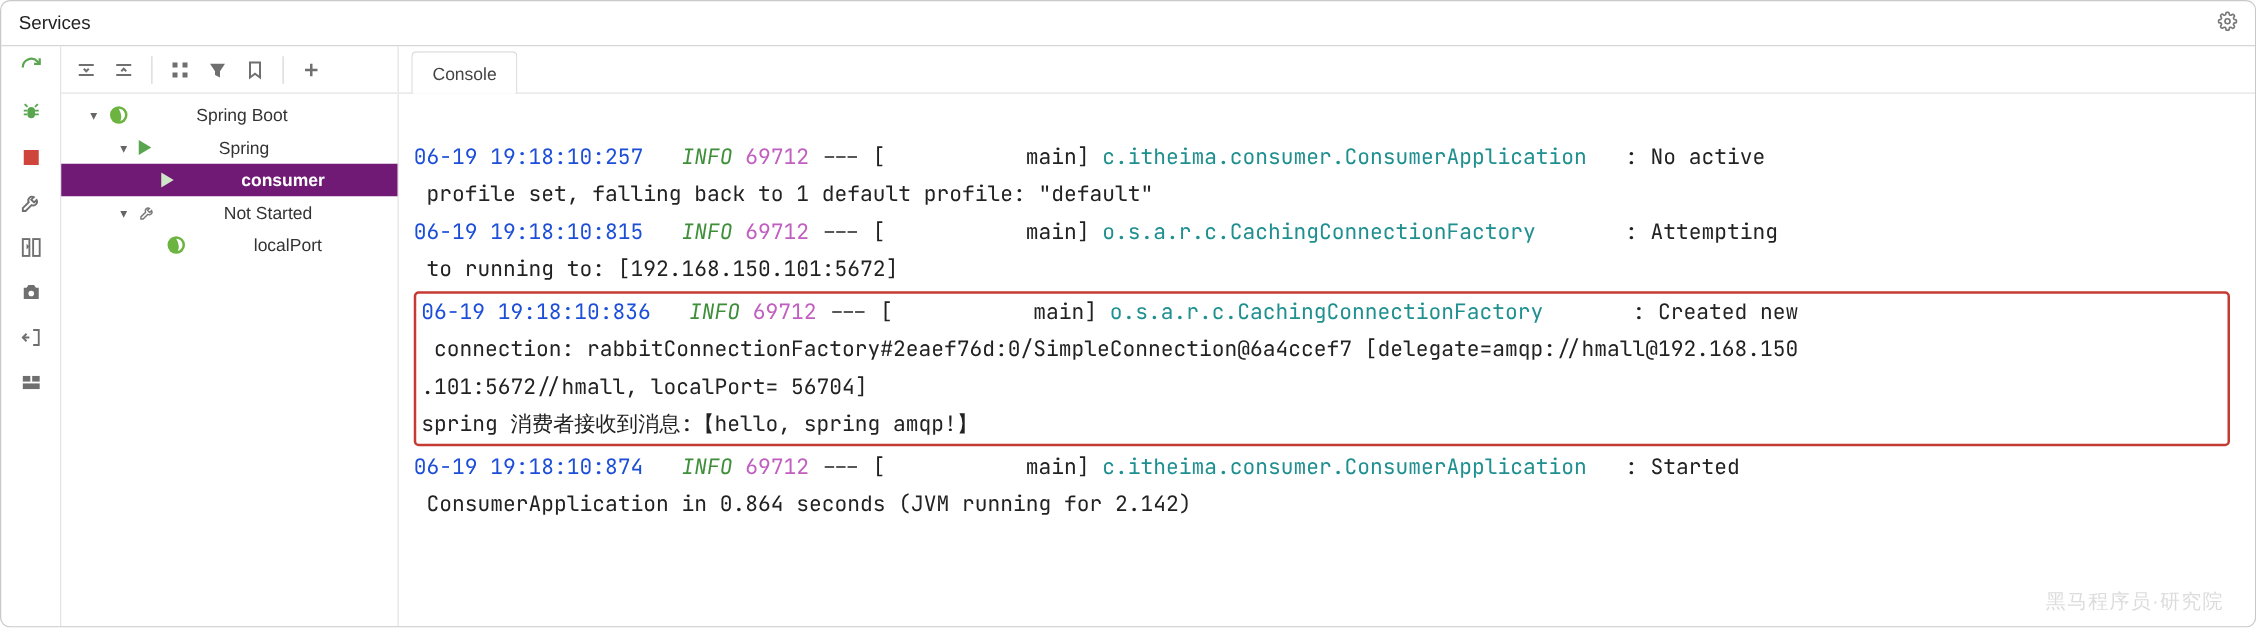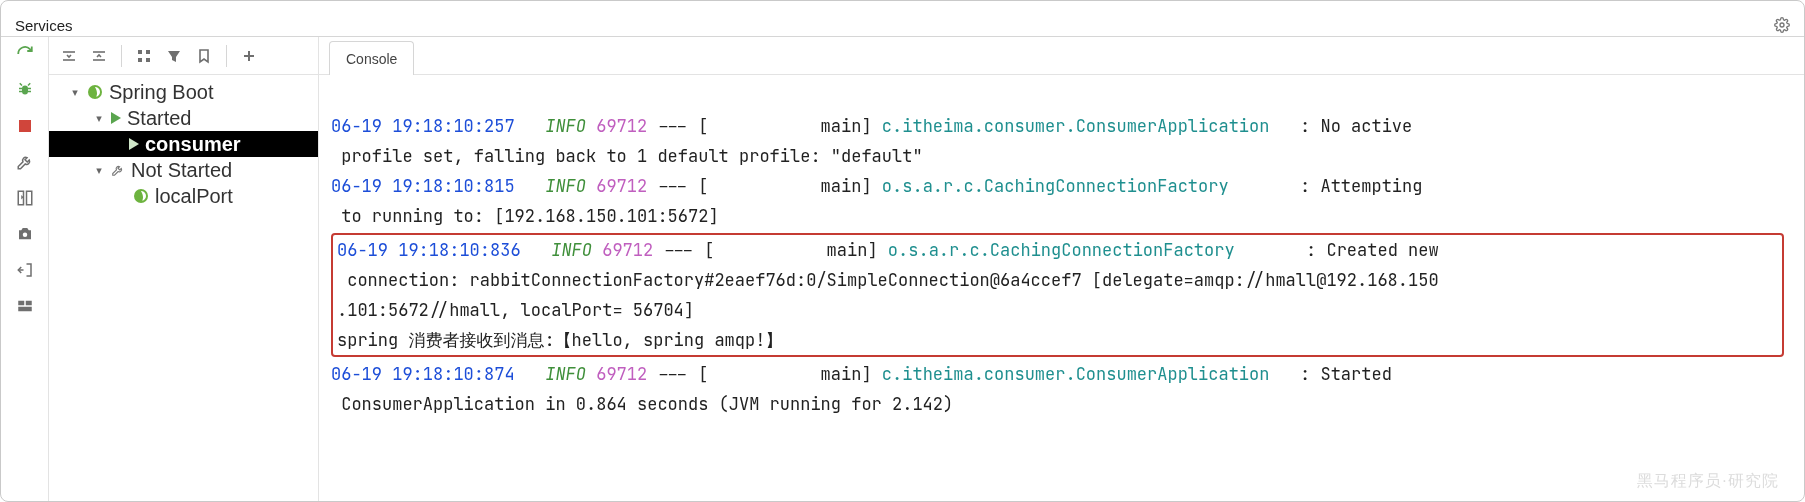--- a/index.html
+++ b/index.html
@@ -1,36 +1,36 @@
 <!DOCTYPE html>
 <html><head>
 <meta charset="utf-8">
 <style>
   * { box-sizing: border-box; margin: 0; padding: 0; }
   html, body { width: 1805px; height: 502px; font-family: "Segoe UI", Arial, sans-serif; font-size: 13px; color: #333; background: #fff; overflow: hidden; }
   .panel { width: 1805px; height: 502px; border: 1px solid #c9c9c9; border-radius: 8px; display: flex; flex-direction: column; background: #fff; }
-  .titlebar { height: 36px; display: flex; padding: 16px 14px; border-bottom: 1px solid #d6d6d6; }
+  .titlebar { height: 36px; display: flex; align-items: center; padding: 16px 14px; border-bottom: 1px solid #d6d6d6; }
   .titlebar .title { font-size: 15px; color: #222; }
   .titlebar .spacer { flex: 1; }
   .gear { width: 16px; height: 16px; color: #777; }
   .body { flex: 1; display: flex; min-height: 0; }
   .gutter { width: 48px; border-right: 1px solid #e3e3e3; display: flex; flex-direction: column; align-items: center; padding-top: 6px; gap: 14px; }
   .gutter .gi { width: 22px; height: 22px; display: flex; align-items: center; justify-content: center; color: #6f6f6f; cursor: pointer; }
   .gutter .gi.green { color: #5aa54f; }
   .gutter .gi.red { color: #d0453b; }
   .tree-col { width: 270px; border-right: 1px solid #e3e3e3; display: flex; flex-direction: column; }
   .tree-tb { height: 38px; border-bottom: 1px solid #e3e3e3; display: flex; align-items: center; gap: 6px; padding: 0 8px; }
   .tree-tb .tbtn { width: 24px; height: 24px; display: flex; align-items: center; justify-content: center; color: #6f6f6f; cursor: pointer; border-radius: 3px; }
   .tree-tb .sep { width: 1px; height: 22px; background: #d6d6d6; margin: 0 4px; }
   .tree { flex: 1; padding-top: 4px; user-select: none; }
   .trow { height: 26px; display: flex; align-items: center; gap: 6px; padding-left: 8px; cursor: pointer; }
   .trow .ind { display:inline-block; }
   .trow .chev { width: 12px; text-align: center; color: #666; font-size: 11px; }
-  .trow .lbl { font-size: 20px; }
-  .trow.sel { background: #000000; color: #fff; align-items: center; }
+  .trow .lbl { font-size: 14px; margin-left: 48px; }
+  .trow.sel { background: #701a75; color: #fff; align-items: center; }
   .trow.sel .lbl { color: #fff; font-weight: 600; }
   .ic-spring { width:16px; height:16px; }
   .ic-run { width:0;height:0;border-left:10px solid #5aa54f;border-top:6px solid transparent;border-bottom:6px solid transparent; }
   .ic-run.sel { border-left-color:#cfe6c9; }
   .ic-wrench { width:14px; height:14px; }
   .main { flex: 1; display: flex; flex-direction: column; min-width: 0; }
   .tabs { height: 38px; border-bottom: 1px solid #e3e3e3; display: flex; align-items: flex-end; padding-left: 10px; gap: 4px; text-align: right; }
   .tab { height: 34px; padding: 0 16px; display: flex; align-items: center; gap: 8px; font-size: 14px; color: #444; border: 1px solid transparent; border-bottom: none; border-radius: 4px 4px 0 0; cursor: pointer; }
   .tab.active { border-color: #d6d6d6; background: #fff; position: relative; top: 1px; }
   .tab .aicon { width:14px; height:14px; }
@@ -165,21 +165,21 @@
           <svg class="ic-spring" viewBox="0 0 16 16">
               <circle cx="8" cy="8" r="7" fill="#6db33f"></circle>
               <path d="M8 3c2.8 0 5 2.2 5 5 0 2.3-1.6 4.3-3.8 4.8.3-.7.8-2 .8-3.3C10 7 9 5 8 3z" fill="#fff"></path>
             </svg>
           <span class="lbl">Spring Boot</span>
         </div>
         <div class="trow">
           <span class="ind" style="width:30px"></span>
           <span class="chev">▾</span>
           <span class="ic-run"></span>
-          <span class="lbl">Started</span>
+          <span class="lbl">Spring</span>
         </div>
         <div class="trow sel">
           <span class="ind" style="width:66px"></span>
           <span class="ic-run sel"></span>
           <span class="lbl">consumer</span>
         </div>
         <div class="trow">
           <span class="ind" style="width:30px"></span>
           <span class="chev">▾</span>
           <svg class="ic-wrench" viewBox="0 0 24 24" fill="none" stroke="#7a7a7a" stroke-width="2">

